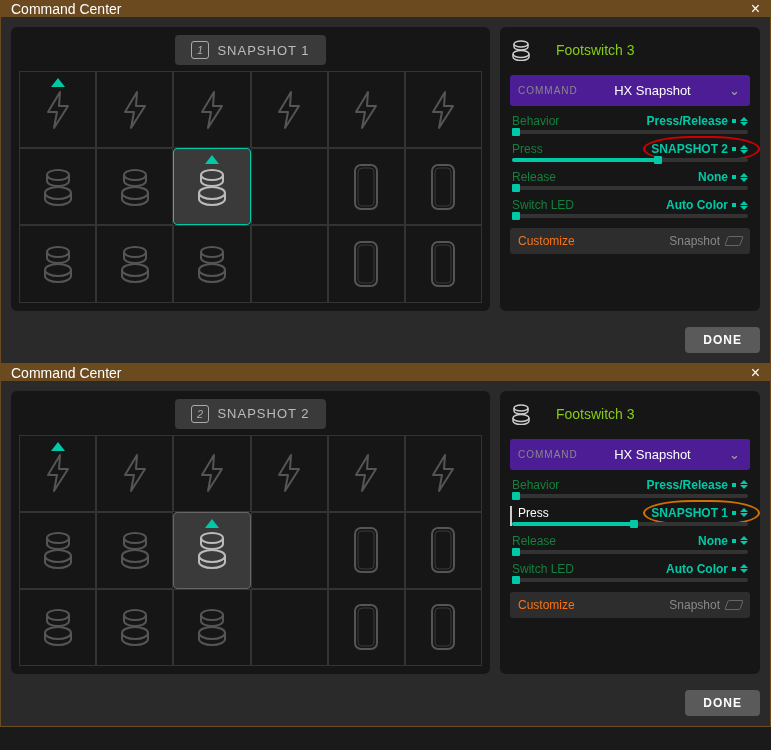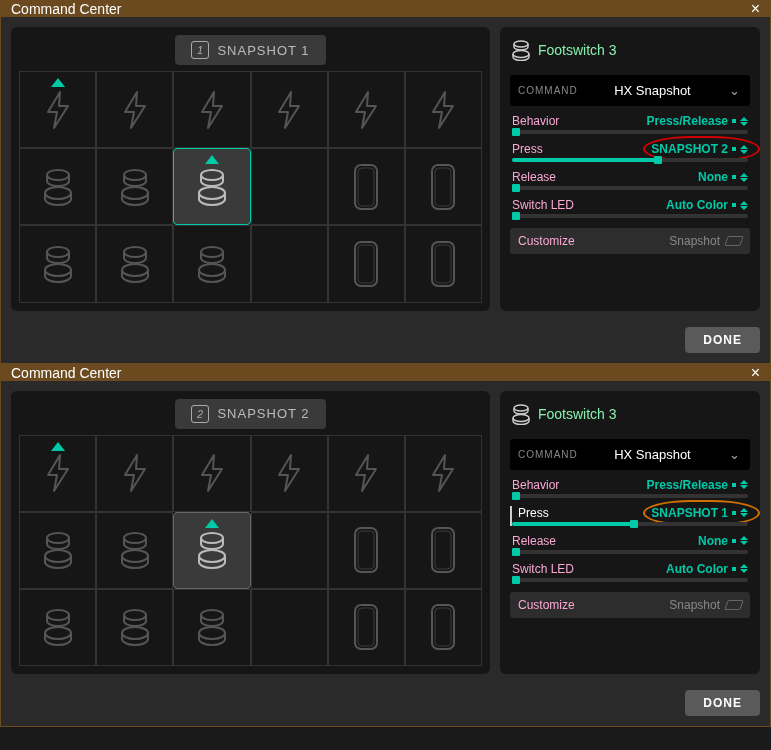--- a/index.html
+++ b/index.html
@@ -10,40 +10,40 @@
   .content { display: flex; padding: 10px; gap: 10px; }
   .left { flex: 1; background: #161616; border-radius: 6px; padding: 8px; }
   .snapshot-header { display: flex; justify-content: center; margin-bottom: 6px; }
   .snapshot-pill { background: #3a3a3a; border-radius: 4px; padding: 6px 16px; display: flex; align-items: center; gap: 8px; color: #bbb; font-size: 13px; letter-spacing: 1px; }
   .snap-num { display: inline-flex; align-items: center; justify-content: center; width: 18px; height: 18px; border: 1.5px solid #aaa; border-radius: 3px; font-size: 11px; font-style: italic; color: #aaa; }
   .grid { display: grid; grid-template-columns: repeat(6, 1fr); gap: 0; }
   .cell { aspect-ratio: 1/1; border: 1px solid #333; display: flex; flex-direction: column; align-items: center; justify-content: center; position: relative; padding: 4px; }
   .cell.selected { background: #3a3a3a; border: 1.5px solid #00C9A7; border-radius: 4px; }
   .cell .arrow { width: 0; height: 0; border-left: 7px solid transparent; border-right: 7px solid transparent; border-bottom: 9px solid #00C9A7; position: absolute; top: 6px; }
   .sidepanel { width: 260px; background: #161616; border-radius: 6px; padding: 10px; display: flex; flex-direction: column; gap: 8px; }
-  .panel-title { display: flex; align-items: center; gap: 8px; color: #86efac; font-size: 14px; padding: 2px 0 6px 2px; }
-  .cmd-row { background: #000000; display: flex; align-items: center; border-radius: 3px; overflow: hidden; }
+  .panel-title { display: flex; align-items: center; gap: 26px; color: #84cc16; font-size: 14px; padding: 2px 0 6px 2px; }
+  .cmd-row { background: #4c1d95; display: flex; align-items: center; border-radius: 3px; overflow: hidden; }
   .cmd-label { color: #888; font-size: 10px; letter-spacing: 1px; padding: 8px; }
   .cmd-select { flex: 1; text-align: center; color: #fff; font-size: 13px; padding: 8px 0; position: relative; }
   .cmd-chev { padding: 0 10px; color: #aaa; }
   .param-row { display: flex; flex-direction: column; gap: 2px; padding: 0 2px; }
   .param-top { display: flex; justify-content: space-between; align-items: center; font-size: 12px; }
-  .param-label { color: #f9a8d4; }
+  .param-label { color: #15803d; }
   .param-label.white { color: #fff; }
   .param-value { color: #00C9A7; font-weight: 600; display: flex; align-items: center; gap: 4px; }
   .spinner { display: flex; flex-direction: column; gap: 1px; }
   .spinner span { width: 0; height: 0; border-left: 4px solid transparent; border-right: 4px solid transparent; }
   .spinner .up { border-bottom: 4px solid #00C9A7; }
   .spinner .dn { border-top: 4px solid #00C9A7; }
   .dot { width: 4px; height: 4px; background: #00C9A7; border-radius: 0; }
   .slider-track { height: 4px; background: #333; position: relative; border-radius: 2px; }
   .slider-fill { height: 100%; background: #00C9A7; border-radius: 2px 0 0 2px; }
   .slider-thumb { width: 8px; height: 8px; background: #00C9A7; position: absolute; top: -2px; border-radius: 1px; }
   .customize-row { background: #2d2d2d; display: flex; align-items: center; justify-content: space-between; border-radius: 3px; padding: 6px 8px; margin-top: 2px; }
-  .customize-row .lbl { color: #f9a8d4; font-size: 12px; }
+  .customize-row .lbl { color: #f97316; font-size: 12px; }
   .customize-row .val { color: #888; font-size: 12px; display: flex; align-items: center; gap: 6px; }
   .eraser { width: 16px; height: 10px; border: 1px solid #666; transform: skewX(-20deg); border-radius: 2px; }
   .note { color: #ddd; font-size: 12.5px; line-height: 1.35; padding: 4px 2px 0 2px; }
   .footer { display: flex; justify-content: flex-end; padding: 6px 10px 10px 2px; }
   .done-btn { background: #5a5a5a; color: #fff; border: none; border-radius: 4px; padding: 6px 18px; font-size: 12px; font-weight: bold; letter-spacing: 1px; cursor: pointer; }
   .circled { position: relative; }
   .circled::after { content: ""; position: absolute; border: 2px solid var(--circ, #d00); border-radius: 50% / 60%; left: -8px; right: -12px; top: -6px; bottom: -6px; pointer-events: none; }
   .pressbar-marker { position: absolute; left: 0; top: 0; bottom: 0; width: 2px; background: #ccc; }
   svg { display:block; }
 </style>

